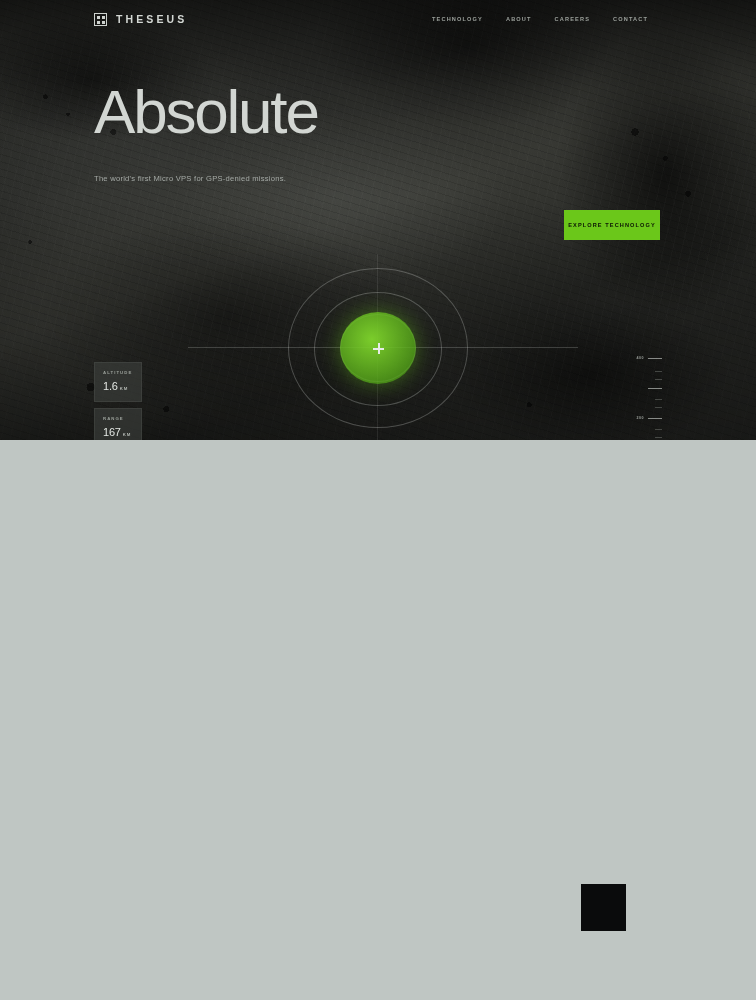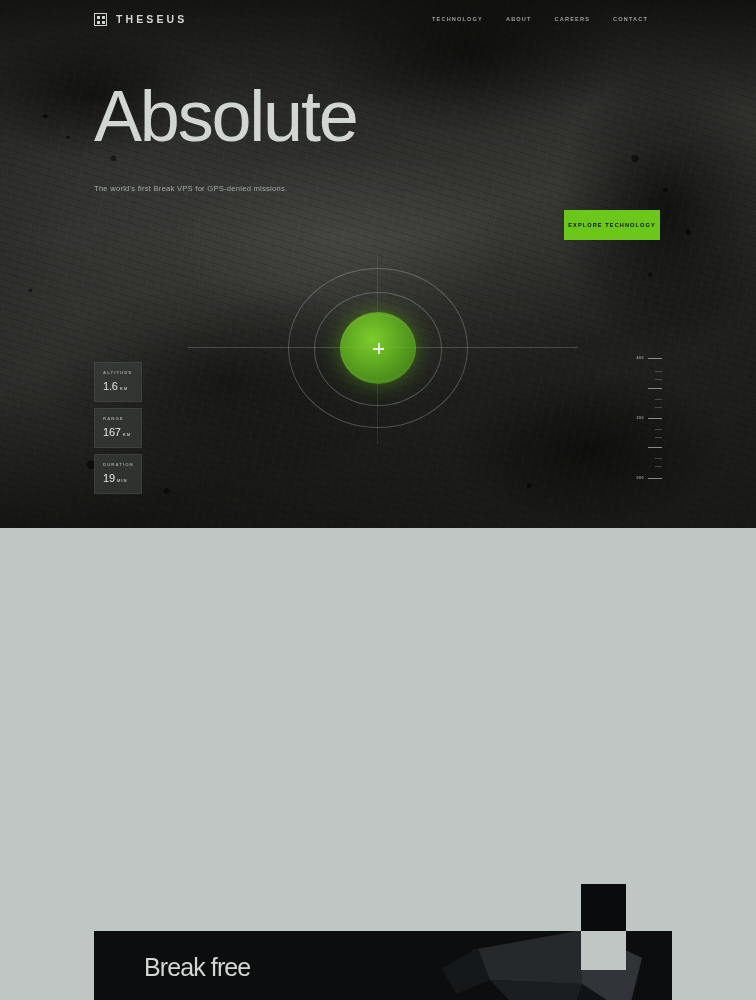--- a/index.html
+++ b/index.html
@@ -2,21 +2,21 @@
 <html><head>
 <meta charset="utf-8">
 <style>
   * { margin:0; padding:0; box-sizing:border-box; }
   html,body { width:756px; height:1000px; overflow:hidden; background:#bfc6c3; }
   body { font-family:"Liberation Sans", sans-serif; -webkit-font-smoothing:antialiased; }
 
   .page { position:relative; width:756px; height:1000px; overflow:hidden; }
 
   
-  .hero { position:relative; width:756px; height:528px; overflow:hidden; background:#2a2b2a; }
+  .hero { position:relative; width:756px; height:440px; overflow:hidden; background:#2a2b2a; }
   .hero-bg {
     position:absolute; inset:0;
     background:
       radial-gradient(ellipse 180px 90px at 12% 18%, rgba(0,0,0,.55), transparent 70%),
       radial-gradient(ellipse 220px 120px at 62% 10%, rgba(0,0,0,.5), transparent 70%),
       radial-gradient(ellipse 150px 200px at 88% 40%, rgba(0,0,0,.65), transparent 72%),
       radial-gradient(ellipse 260px 140px at 30% 72%, rgba(0,0,0,.45), transparent 72%),
       radial-gradient(ellipse 200px 110px at 78% 85%, rgba(0,0,0,.5), transparent 70%),
       radial-gradient(ellipse 240px 130px at 45% 45%, rgba(82,84,80,.45), transparent 70%),
       radial-gradient(ellipse 300px 160px at 20% 35%, rgba(70,72,68,.4), transparent 70%),
@@ -60,21 +60,21 @@
   .brand-mark i:nth-child(1){ left:2px; top:2px; width:3px; height:3px; }
   .brand-mark i:nth-child(2){ left:7px; top:2px; width:3px; height:3px; }
   .brand-mark i:nth-child(3){ left:2px; top:7px; width:3px; height:3px; }
   .brand-mark i:nth-child(4){ left:7px; top:7px; width:3px; height:3px; }
   .brand-name { color:#d4d8d4; font-size:10.5px; letter-spacing:3.1px; font-weight:700; }
   .nav-links { margin-left:auto; display:flex; gap:23px; padding-right:84px; }
   .nav-links a { color:#9ba09b; font-size:5.6px; letter-spacing:1.15px; text-decoration:none; font-weight:600; }
 
   
   .hero-copy { position:absolute; left:94px; top:82px; z-index:20; }
-  .headline { color:#d2d6d2; font-size:72px; line-height:.97; font-weight:400; letter-spacing:-2.2px; }
+  .headline { color:#d2d6d2; font-size:62px; line-height:.97; font-weight:400; letter-spacing:-2.2px; }
   .headline .l2 { padding-left:22px; display:block; }
   .subhead { margin-top:32px; color:#a5aaa6; font-size:7.6px; letter-spacing:.25px; }
 
   .cta {
     position:absolute; right:96px; top:210px; z-index:20;
     background:#6bc71a; color:#0b1304; border:0;
     width:96px; height:30px; font-size:5.6px; letter-spacing:1.1px; font-weight:700;
     display:flex; align-items:center; justify-content:center; cursor:pointer;
     font-family:"Liberation Sans", sans-serif;
   }
@@ -147,21 +147,21 @@
         <a href="#">ABOUT</a>
         <a href="#">CAREERS</a>
         <a href="#">CONTACT</a>
       </div>
     </nav>
 
     <div class="hero-copy">
       <h1 class="headline">
         <span class="l1">Absolute</span>
       </h1>
-      <p class="subhead">The world's first Break VPS for GPS-denied missions.</p>
+      <p class="subhead">The world's first Micro VPS for GPS-denied missions.</p>
     </div>
 
     <button class="cta">EXPLORE TECHNOLOGY</button>
 
     <div class="radar">
       <div class="radar-h"></div>
       <div class="radar-v"></div>
       <div class="ring r1"></div>
       <div class="ring r2"></div>
       <div class="ring r3"></div>
@@ -215,29 +215,15 @@
 
     
     
 
     
     
     
   </section>
 
   <div class="sec3-blk"></div>
-  <section class="sec3">
-    <h2 class="sec3-title">Break free</h2>
-    <svg class="drone-art" viewBox="0 0 260 120">
-      <g>
-        <path d="M40 40 L150 20 L210 48 L150 74 L58 70 Z" fill="#26292c"></path>
-        <path d="M58 70 L150 74 L196 104 L96 110 Z" fill="#1b1e21"></path>
-        <path d="M150 20 L210 48 L196 104 L150 74 Z" fill="#303438"></path>
-        <path d="M10 58 L46 38 L58 70 L24 84 Z" fill="#15181a"></path>
-        <path d="M150 74 L196 104 L176 118 L142 98 Z" fill="#101315"></path>
-        <rect x="178" y="96" width="9" height="4" fill="#16c8d8"></rect>
-        <rect x="170" y="104" width="5" height="3" fill="#0e9fb2"></rect>
-      </g>
-    </svg>
-  </section>
   <div class="notch"></div>
 
 </div>
 
 </body></html>

